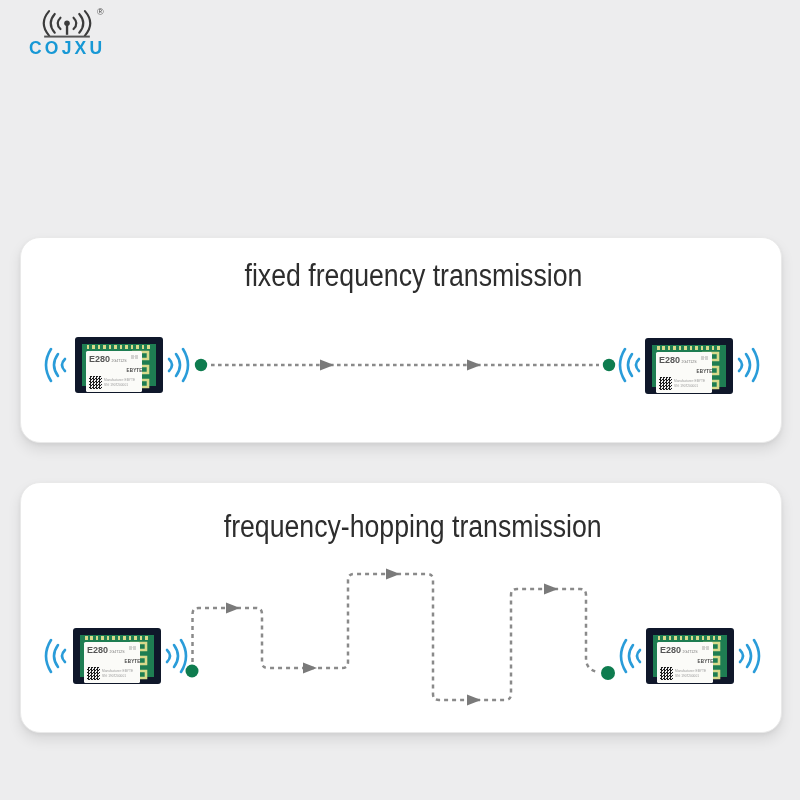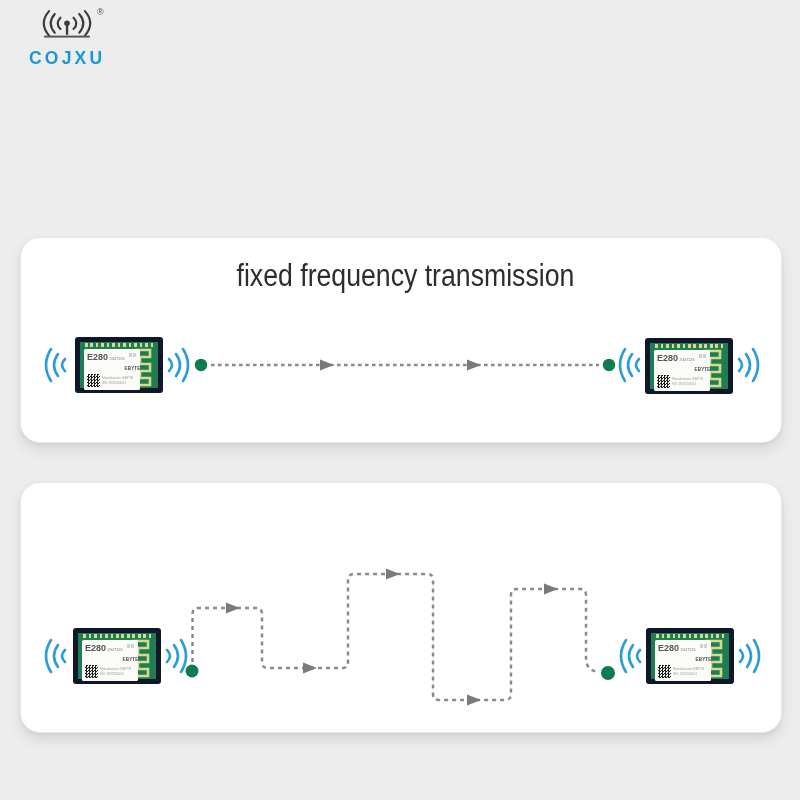--- a/index.html
+++ b/index.html
@@ -3,43 +3,43 @@
 <meta charset="utf-8">
 <style>
   html,body{margin:0;padding:0;}
   body{width:800px;height:800px;background:#ededee;font-family:"Liberation Sans",sans-serif;position:relative;overflow:hidden;}
   .stage{position:absolute;inset:0;}
 
   
   .brand{position:absolute;left:26px;top:6px;width:120px;height:66px;}
   .brand .ant{position:absolute;left:10px;top:4px;}
   .brand .rmark{position:absolute;left:71px;top:1px;font-size:9px;color:#4a4a4a;}
-  .brand .bname{position:absolute;left:3px;top:42px;font-size:17.5px;font-weight:700;letter-spacing:3.2px;color:#1798d5;}
+  .brand .bname{position:absolute;left:3px;top:32px;font-size:17.5px;font-weight:700;letter-spacing:3.2px;color:#1798d5;}
 
   
   .h1wrap{position:absolute;left:0;top:118px;width:800px;text-align:center;}
   .h1wrap span{display:inline-block;font-size:58px;font-weight:700;color:#202020;white-space:nowrap;transform:scaleX(.85);transform-origin:center;line-height:1.15;letter-spacing:0.5px;}
 
   
   .panel{position:absolute;left:20px;width:762px;background:#ffffff;border:1px solid #e9e9e9;border-radius:20px;box-shadow:0 7px 14px rgba(0,0,0,.09),0 2px 4px rgba(0,0,0,.05);box-sizing:border-box;}
   .panel1{top:237px;height:206px;}
   .panel2{top:482px;height:251px;}
-  .ptitle{position:absolute;left:4px;width:100%;text-align:center;text-decoration:underline;}
+  .ptitle{position:absolute;left:12px;width:100%;text-align:center;text-decoration:underline;}
   .panel1 .ptitle{top:20px;}
   .panel2 .ptitle{top:26px;}
   .ptitle span{display:inline-block;font-size:31px;font-weight:400;color:#2d2d2d;white-space:nowrap;transform:scaleX(.86);transform-origin:center;}
 
   .overlay{position:absolute;left:0;top:0;}
 
   
   .waves{position:absolute;width:26px;height:44px;}
   .waves.flip{transform:scaleX(-1);}
 
   
-  .module{position:absolute;width:88px;height:56px;background:#1e7d52;border:5px solid #0f172a;border-radius:3px;box-sizing:border-box;}
+  .module{position:absolute;width:88px;height:56px;background:#1e7d52;border:7px solid #0f172a;border-radius:3px;box-sizing:border-box;}
   .pads{position:absolute;height:3.5px;background:repeating-linear-gradient(90deg,#d8d98b 0 2.5px,rgba(0,0,0,0) 2.5px 5.5px);}
   .pads-top{top:1px;left:5px;right:5px;}
   .pads-bottom{bottom:1px;left:5px;width:52%;}
   .label{position:absolute;left:4px;top:7px;width:56px;height:41px;background:#fbfbf8;border-radius:1.5px;}
   .label-row1{display:flex;align-items:flex-start;padding:4px 2px 0 3px;}
   .model{font-size:9px;font-weight:700;color:#555;line-height:1;}
   .variant{font-size:3.5px;color:#777;margin-left:1.5px;margin-top:4px;}
   .vendor-logo{margin-left:auto;margin-right:2px;text-align:center;line-height:1;margin-top:1px;}
   .vendor-wave{display:block;font-size:3px;color:#666;line-height:1;}
   .vendor{font-size:4.5px;font-weight:700;color:#444;letter-spacing:.2px;}
@@ -165,20 +165,23 @@
     <svg class="waves" style="left:714px;top:105px;" viewBox="0 0 26 44">
       <g fill="none" stroke="#2a9cd9" stroke-width="2.6" stroke-linecap="round">
         <path d="M4,16 Q10,22 4,28"></path>
           <path d="M11,11 Q19,22 11,33"></path>
           <path d="M18,6 Q28,22 18,38"></path>
       </g>
     </svg>
   </div>
 
   <div class="panel panel2">
+    <div class="ptitle">
+      <span>frequency-hopping transmission</span>
+    </div>
 
     <svg class="waves flip" style="left:22px;top:151px;" viewBox="0 0 26 44">
       <g fill="none" stroke="#2a9cd9" stroke-width="2.6" stroke-linecap="round">
         <path d="M4,16 Q10,22 4,28"></path>
           <path d="M11,11 Q19,22 11,33"></path>
           <path d="M18,6 Q28,22 18,38"></path>
       </g>
     </svg>
     <div class="module" style="left:52px;top:145px;">
   <div class="pads pads-top"></div>

